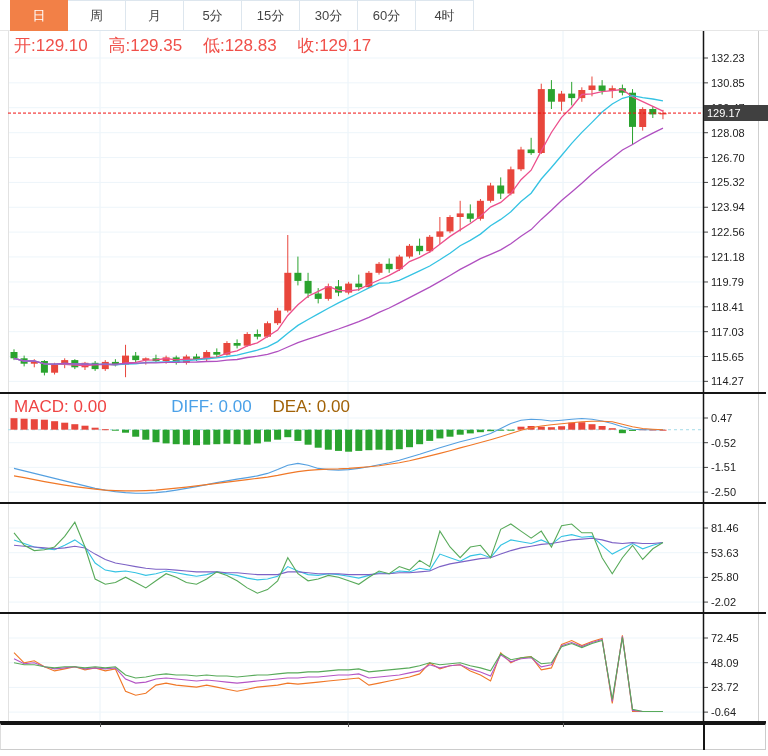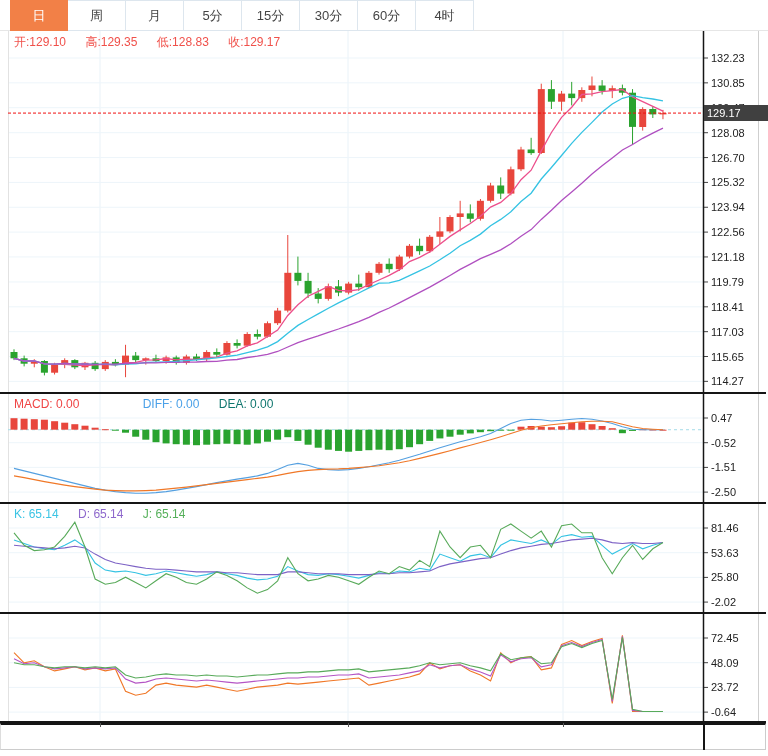--- a/index.html
+++ b/index.html
@@ -5,21 +5,21 @@
   html,body{margin:0;padding:0;background:#fff;}
   #app{position:relative;width:768px;height:756px;background:#fff;overflow:hidden;
        font-family:"Liberation Sans","DejaVu Sans",sans-serif;}
   .tabbar{position:absolute;top:0;left:0;width:768px;height:31px;display:flex;
           padding-left:10px;box-sizing:border-box;border-bottom:1px solid #e6e6e6;background:#fff;}
   .tab{width:58px;height:31px;box-sizing:border-box;border:1px solid #dde6ee;border-left:none;
        display:flex;align-items:center;justify-content:center;font-size:13px;color:#444;cursor:pointer;background:#fff;}
   .tab:first-child{border-left:1px solid #dde6ee;}
   .tab.active{background:#f28047;border-color:#f28047;color:#fff;}
   .panel{position:absolute;left:0;}
-  .legend{position:absolute;left:14px;font-size:12px;white-space:nowrap;pointer-events:none;z-index:5;}
+  .legend{position:absolute;left:14px;font-size:17px;white-space:nowrap;pointer-events:none;z-index:5;}
   .legend span{margin-right:16px;}
   #ohlc-legend{top:34px;color:#f0504a;}
   #ma-legend{top:51px;}
   #macd-legend{top:397px;}
   #kdj-legend{top:507px;}
   #rsi-legend{top:617px;}
   .badge{position:absolute;left:704px;width:73px;height:16px;background:#404040;color:#fff;
          font-size:11px;line-height:16px;padding-left:3px;box-sizing:border-box;z-index:6;}
   .xaxisbox{position:absolute;top:723px;left:0;width:766px;height:27px;box-sizing:border-box;
             border-top:2px solid #151515;border-bottom:1px solid #ccc;border-left:1px solid #ddd;border-right:1px solid #ccc;background:#fff;}
@@ -371,26 +371,21 @@
 
   <div class="legend" id="ohlc-legend">
     <span>开:129.10</span>
     <span>高:129.35</span>
     <span>低:128.83</span>
     <span>收:129.17</span>
   </div>
   <div class="legend" id="macd-legend">
     <span style="color: #ef4444;">MACD: 0.00</span>
     <span style="color: rgb(75, 161, 232); margin-left: 44px;">DIFF: 0.00</span>
-    <span style="color: #0f766e;">DEA: 0.00</span>
-  </div>
-  <div class="legend" id="kdj-legend">
-    <span style="color: rgb(59, 196, 228);">K: 65.14</span>
-    <span style="color: rgb(142, 104, 204);">D: 65.14</span>
-    <span style="color: rgb(85, 176, 90);">J: 65.14</span>
+    <span style="color: #a16207;">DEA: 0.00</span>
   </div>
 
   <div class="badge" style="top: 105.093px;">129.17</div>
 
   <div class="xaxisbox"></div>
   <div class="month" style="left: 89px;">3月</div>
   <div class="month" style="left: 350px;">4月</div>
   <div class="month" style="left: 552px; font-family: Liberation Mono, monospace;">5月</div>
 <div class="xtick" style="left: 100px;"></div>
     <div class="xtick" style="left: 348px;"></div>

